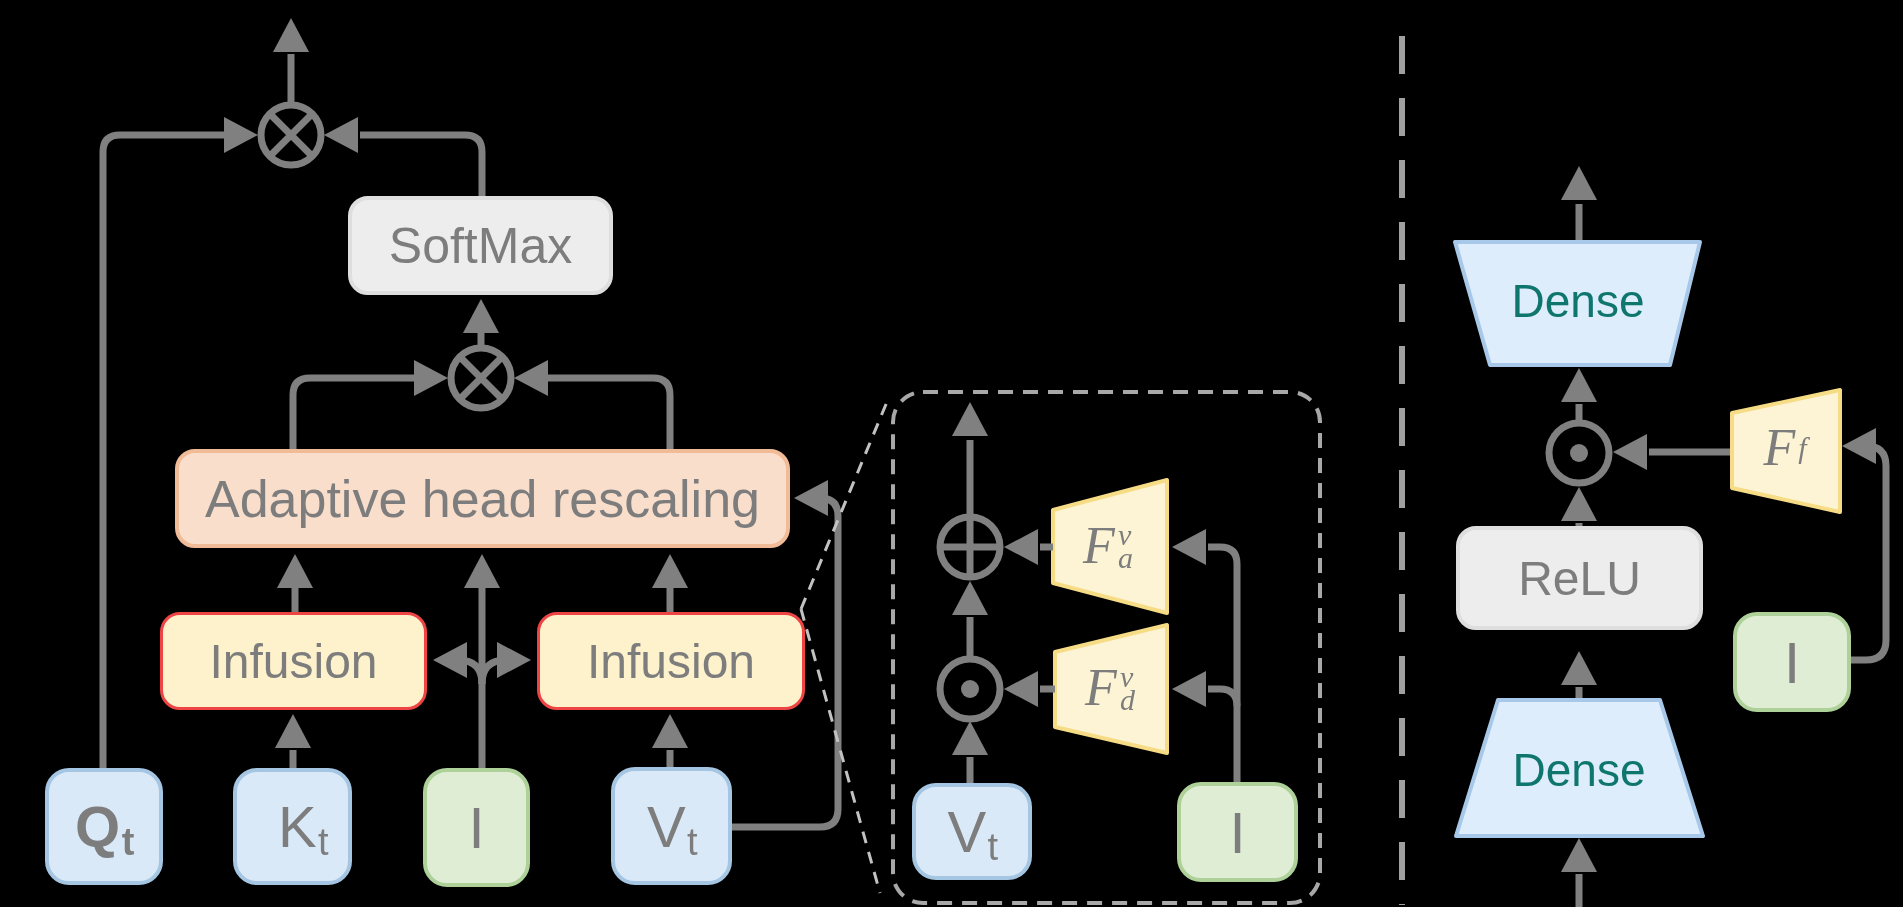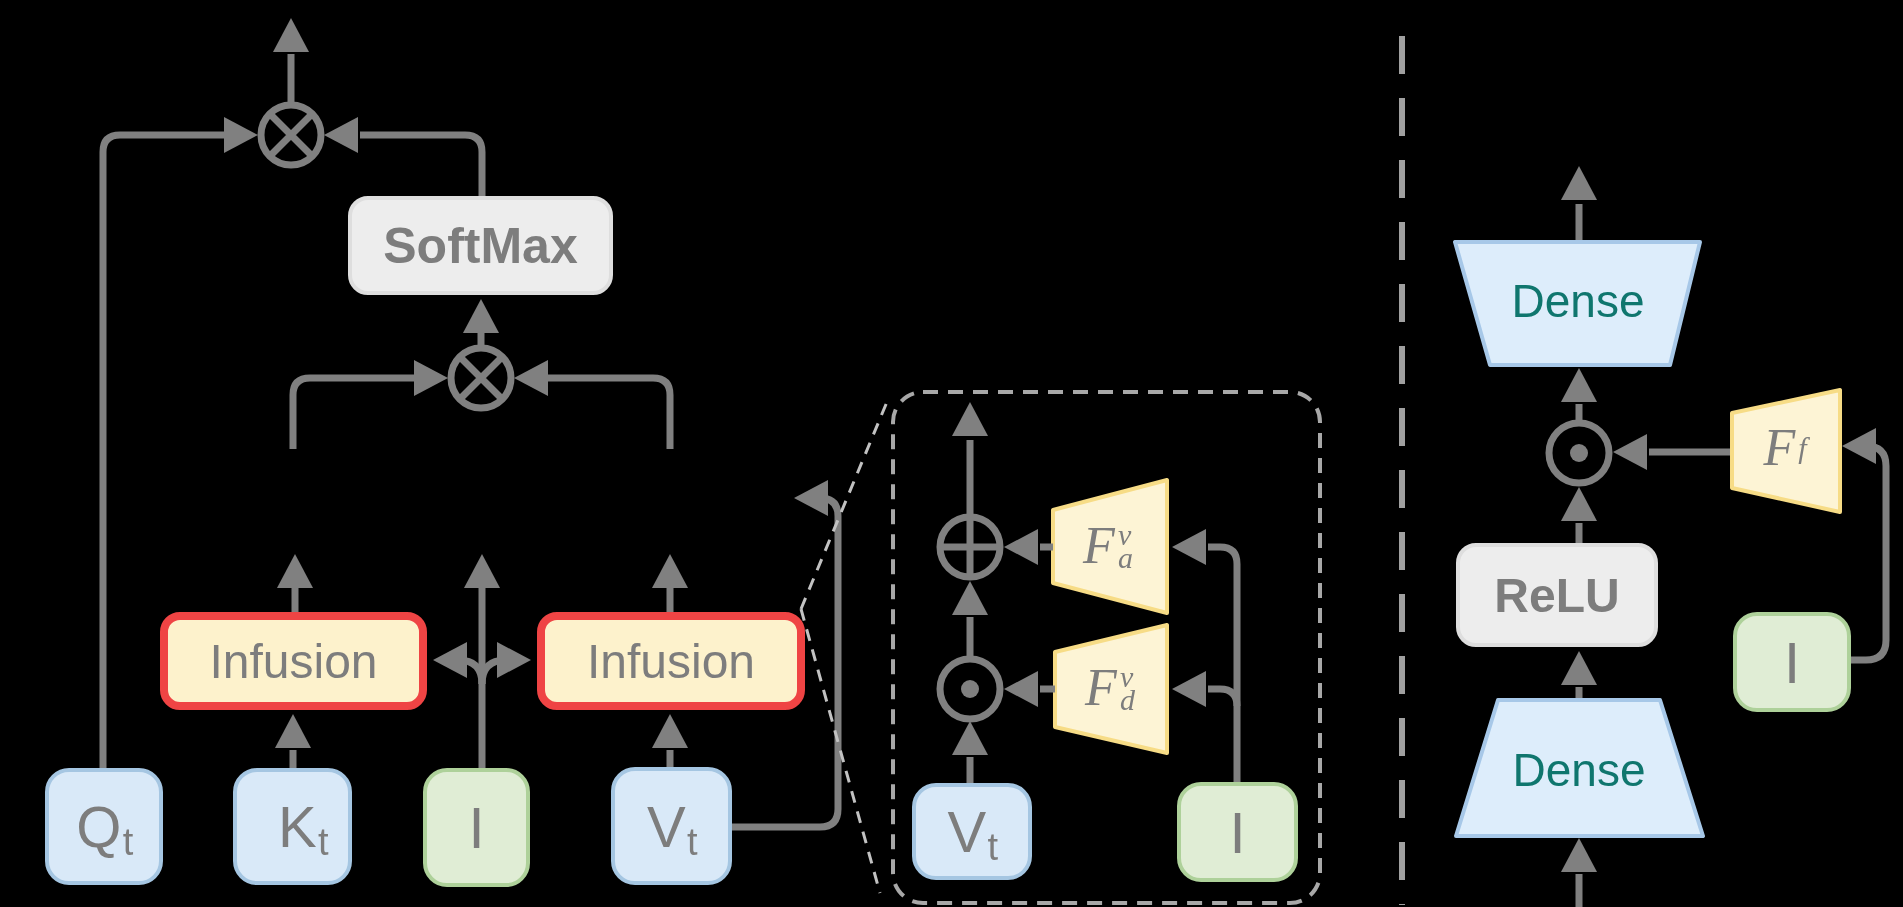--- a/index.html
+++ b/index.html
@@ -1,23 +1,23 @@
 <!DOCTYPE html>
 <html><head>
 <meta charset="utf-8">
 <style>
   html,body{margin:0;padding:0;background:#000;}
   .canvas{position:relative;width:1903px;height:907px;background:#000;overflow:hidden;
           font-family:"Liberation Sans",sans-serif;}
   .canvas svg{position:absolute;left:0;top:0;}
   .box{position:absolute;box-sizing:border-box;display:flex;align-items:center;justify-content:center;
        color:#7d7d7d;}
-  .gray  {background:#ededed;border:4px solid #dedede;border-radius:20px;font-weight:bold;}
+  .gray  {background:#ededed;border:4px solid #dedede;border-radius:20px;}
   .peach {background:#f9decb;border:4px solid #f2bb97;border-radius:20px;}
-  .yellow{background:#fdf2cc;border:8px solid #ef4444;border-radius:20px;}
+  .yellow{background:#fdf2cc;border:3px solid #ef4444;border-radius:20px;}
   .blue  {background:#d9e9f8;border:4px solid #a5c6e2;border-radius:24px;}
   .green {background:#e0edd5;border:4px solid #aed19a;border-radius:24px;}
   .fs-softmax{font-size:50px;}
   .fs-rescale{font-size:52px;}
   .fs-infusion{font-size:48px;}
   .fs-relu{font-size:48px;}
   .fs-io{font-size:58px;}
   .tsub{font-size:38px;position:relative;top:0.22em;left:0.04em;}
   .traplabel{position:absolute;transform:translate(-50%,-50%);color:#0f766e;font-size:46px;white-space:nowrap;}
   .flabel{position:absolute;transform:translate(-50%,-50%);color:#7d7d7d;
@@ -181,49 +181,52 @@
         <path d="M1579 907 V874"></path>
         <polygon points="1579,838 1561,872 1597,872" fill="currentColor" stroke="none"></polygon>
       </g>
     </g>
   </svg>
 
   <div class="box gray fs-softmax" style="left:348px;top:196px;width:265px;height:99px;">
     <span>SoftMax</span>
   </div>
 
+  <div class="box peach fs-rescale" style="left:175px;top:449px;width:615px;height:99px;">
+    <span>Adaptive head rescaling</span>
+  </div>
 
   <div class="box yellow fs-infusion" style="left:160px;top:612px;width:267px;height:98px;">
     <span>Infusion</span>
   </div>
   <div class="box yellow fs-infusion" style="left:537px;top:612px;width:268px;height:98px;">
     <span>Infusion</span>
   </div>
 
-  <div class="box blue fs-io" style="left:45px;top:768px;width:118px;height:117px;">
+  <div class="box blue fs-io" style="left:45px;top:768px;width:118px;height:117px;font-weight:bold;">
     <span><span>Q</span><span class="tsub">t</span></span>
   </div>
   <div class="box blue fs-io" style="left:233px;top:768px;width:119px;height:117px;padding-left:20px;">
     <span><span>K</span><span class="tsub">t</span></span>
   </div>
   <div class="box green fs-io" style="left:423px;top:768px;width:107px;height:119px;">
     <span><span>I</span><span class="tsub"></span></span>
   </div>
   <div class="box blue fs-io" style="left:611px;top:767px;width:121px;height:118px;">
     <span><span>V</span><span class="tsub">t</span></span>
   </div>
 
   <div class="box blue fs-io" style="left:912px;top:783px;width:120px;height:97px;">
     <span><span>V</span><span class="tsub">t</span></span>
   </div>
   <div class="box green fs-io" style="left:1177px;top:782px;width:121px;height:100px;">
     <span><span>I</span><span class="tsub"></span></span>
   </div>
 
-  <div class="box gray fs-relu" style="left:1456px;top:543px;width:202px;height:104px;">
+  <div class="box gray fs-relu" style="left:1456px;top:526px;width:247px;height:104px;">
     <span>ReLU</span>
   </div>
   <div class="box green fs-io" style="left:1733px;top:612px;width:118px;height:100px;">
     <span><span>I</span><span class="tsub"></span></span>
   </div>
 
   <div class="traplabel" style="left:1578px;top:301px;">Dense</div>
   <div class="traplabel" style="left:1579px;top:770px;">Dense</div>
 
   <div class="flabel" style="left:1108px;top:546px;">

